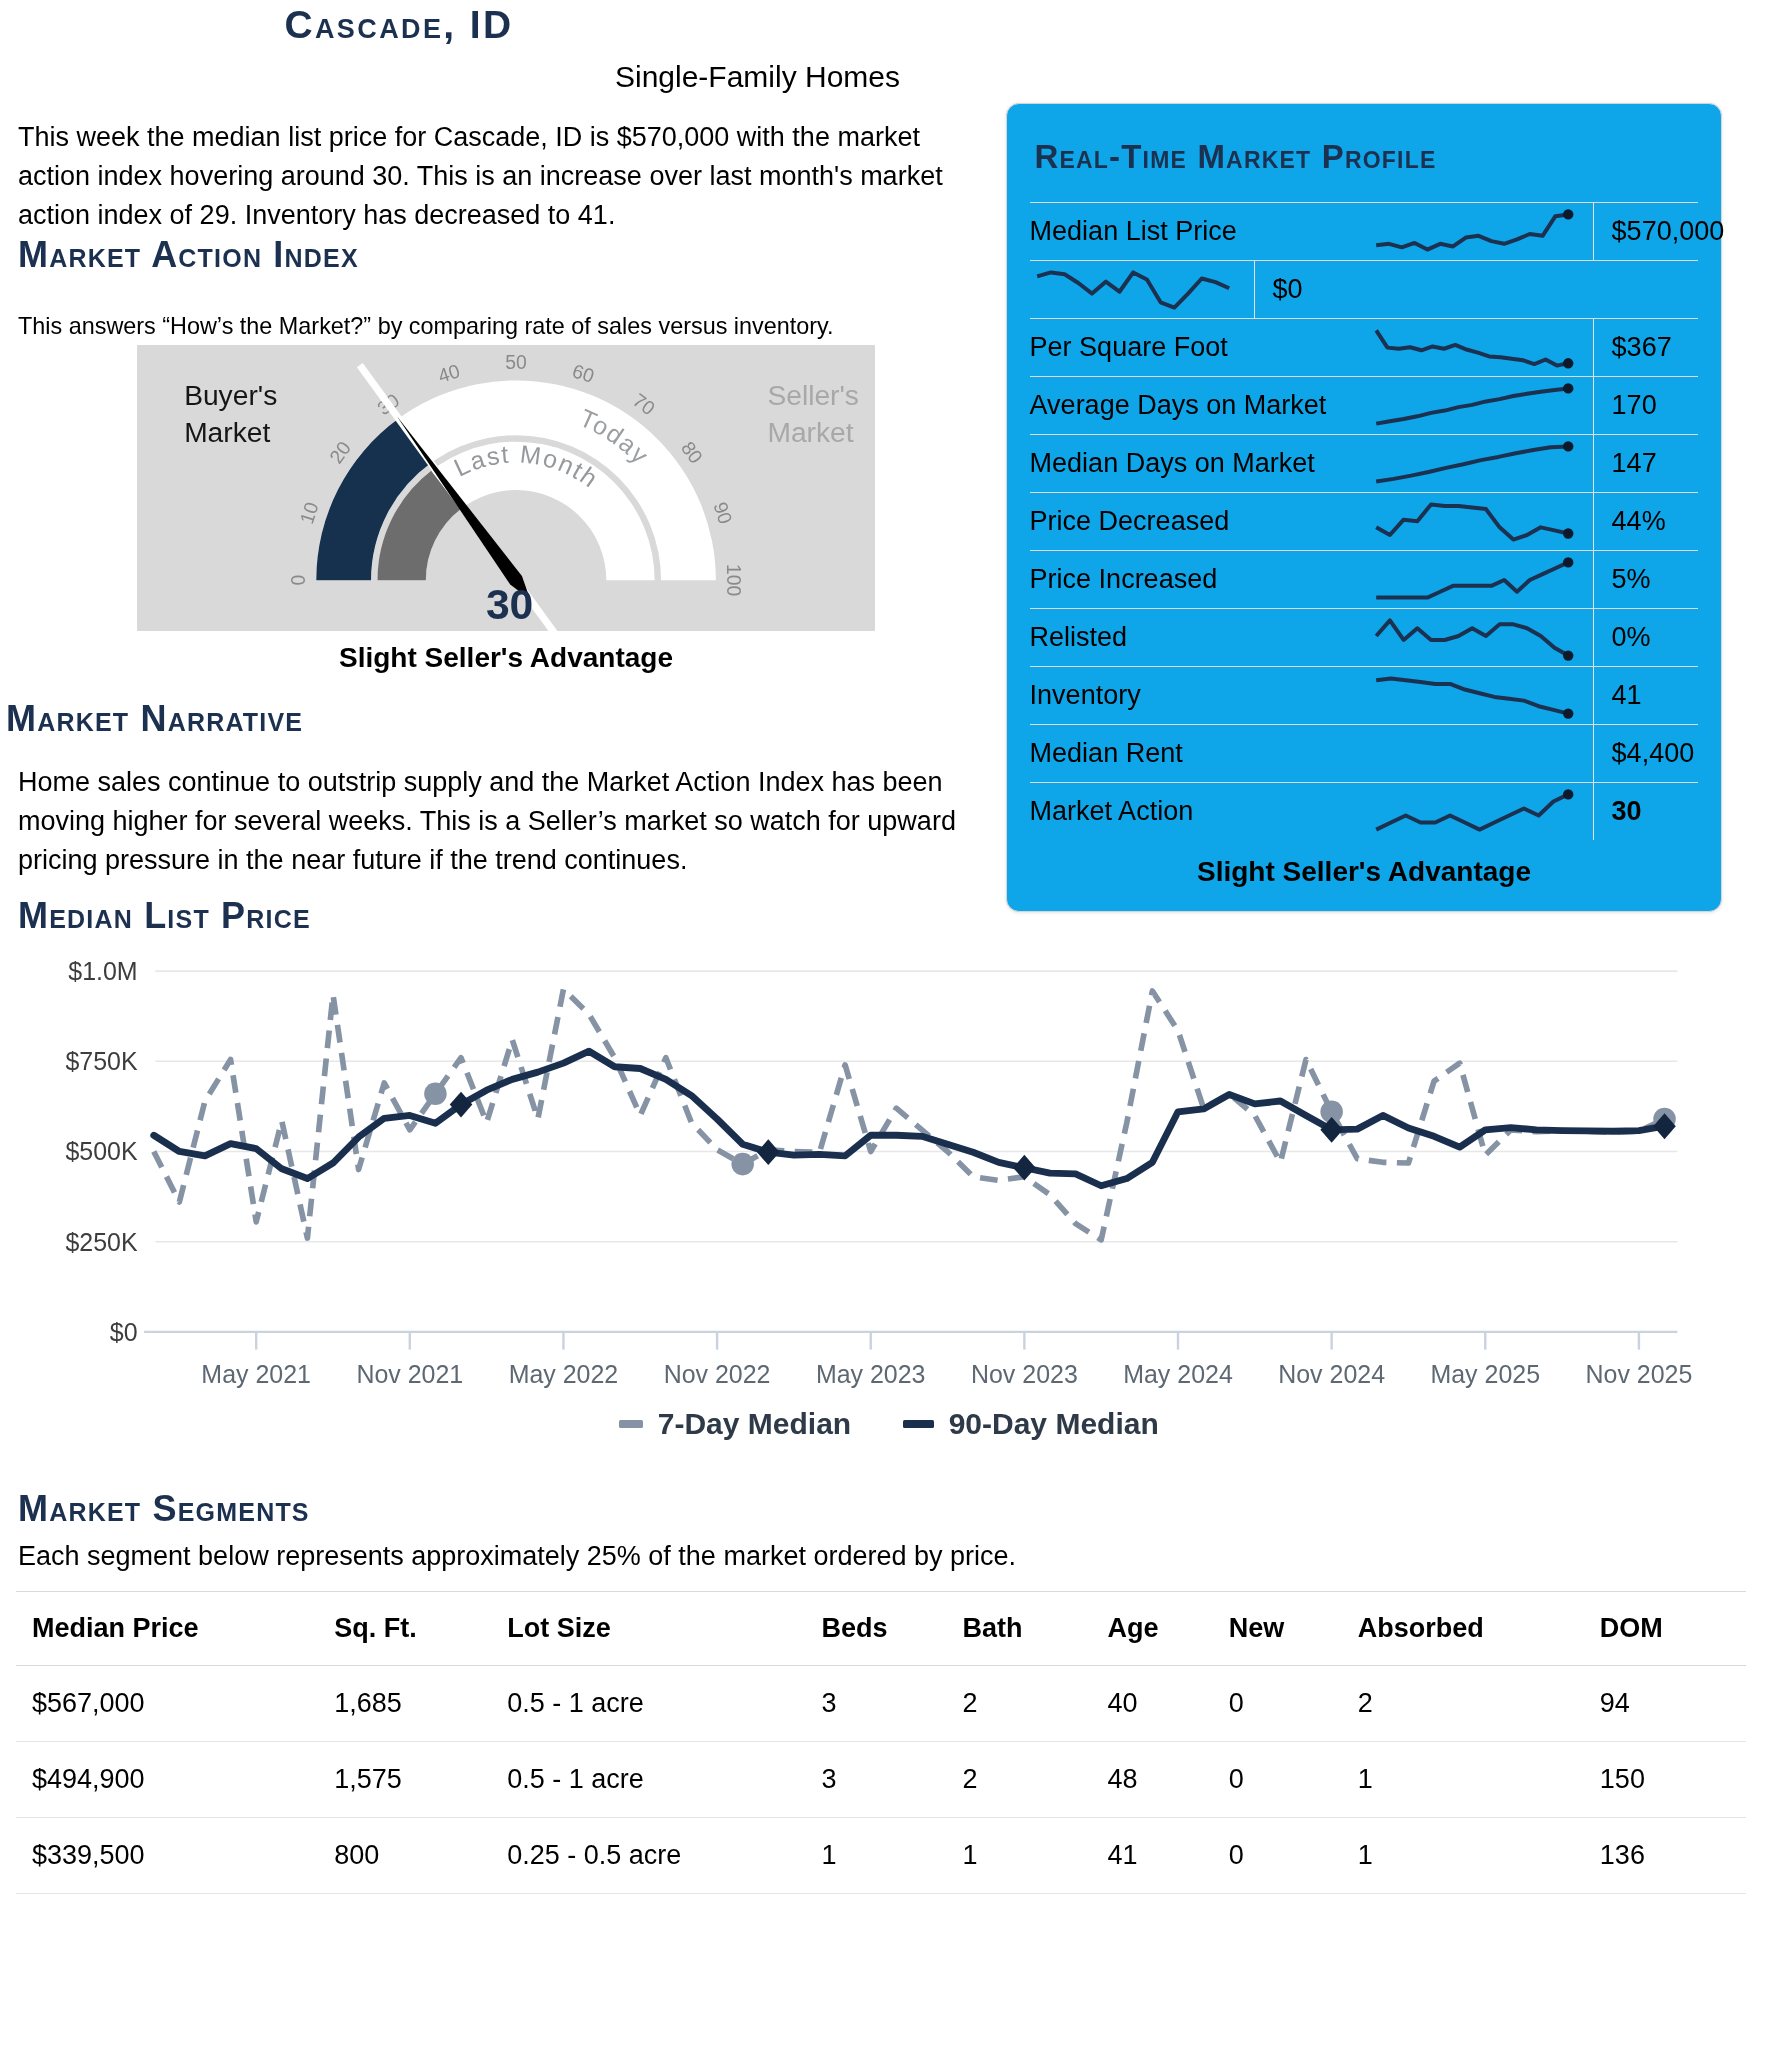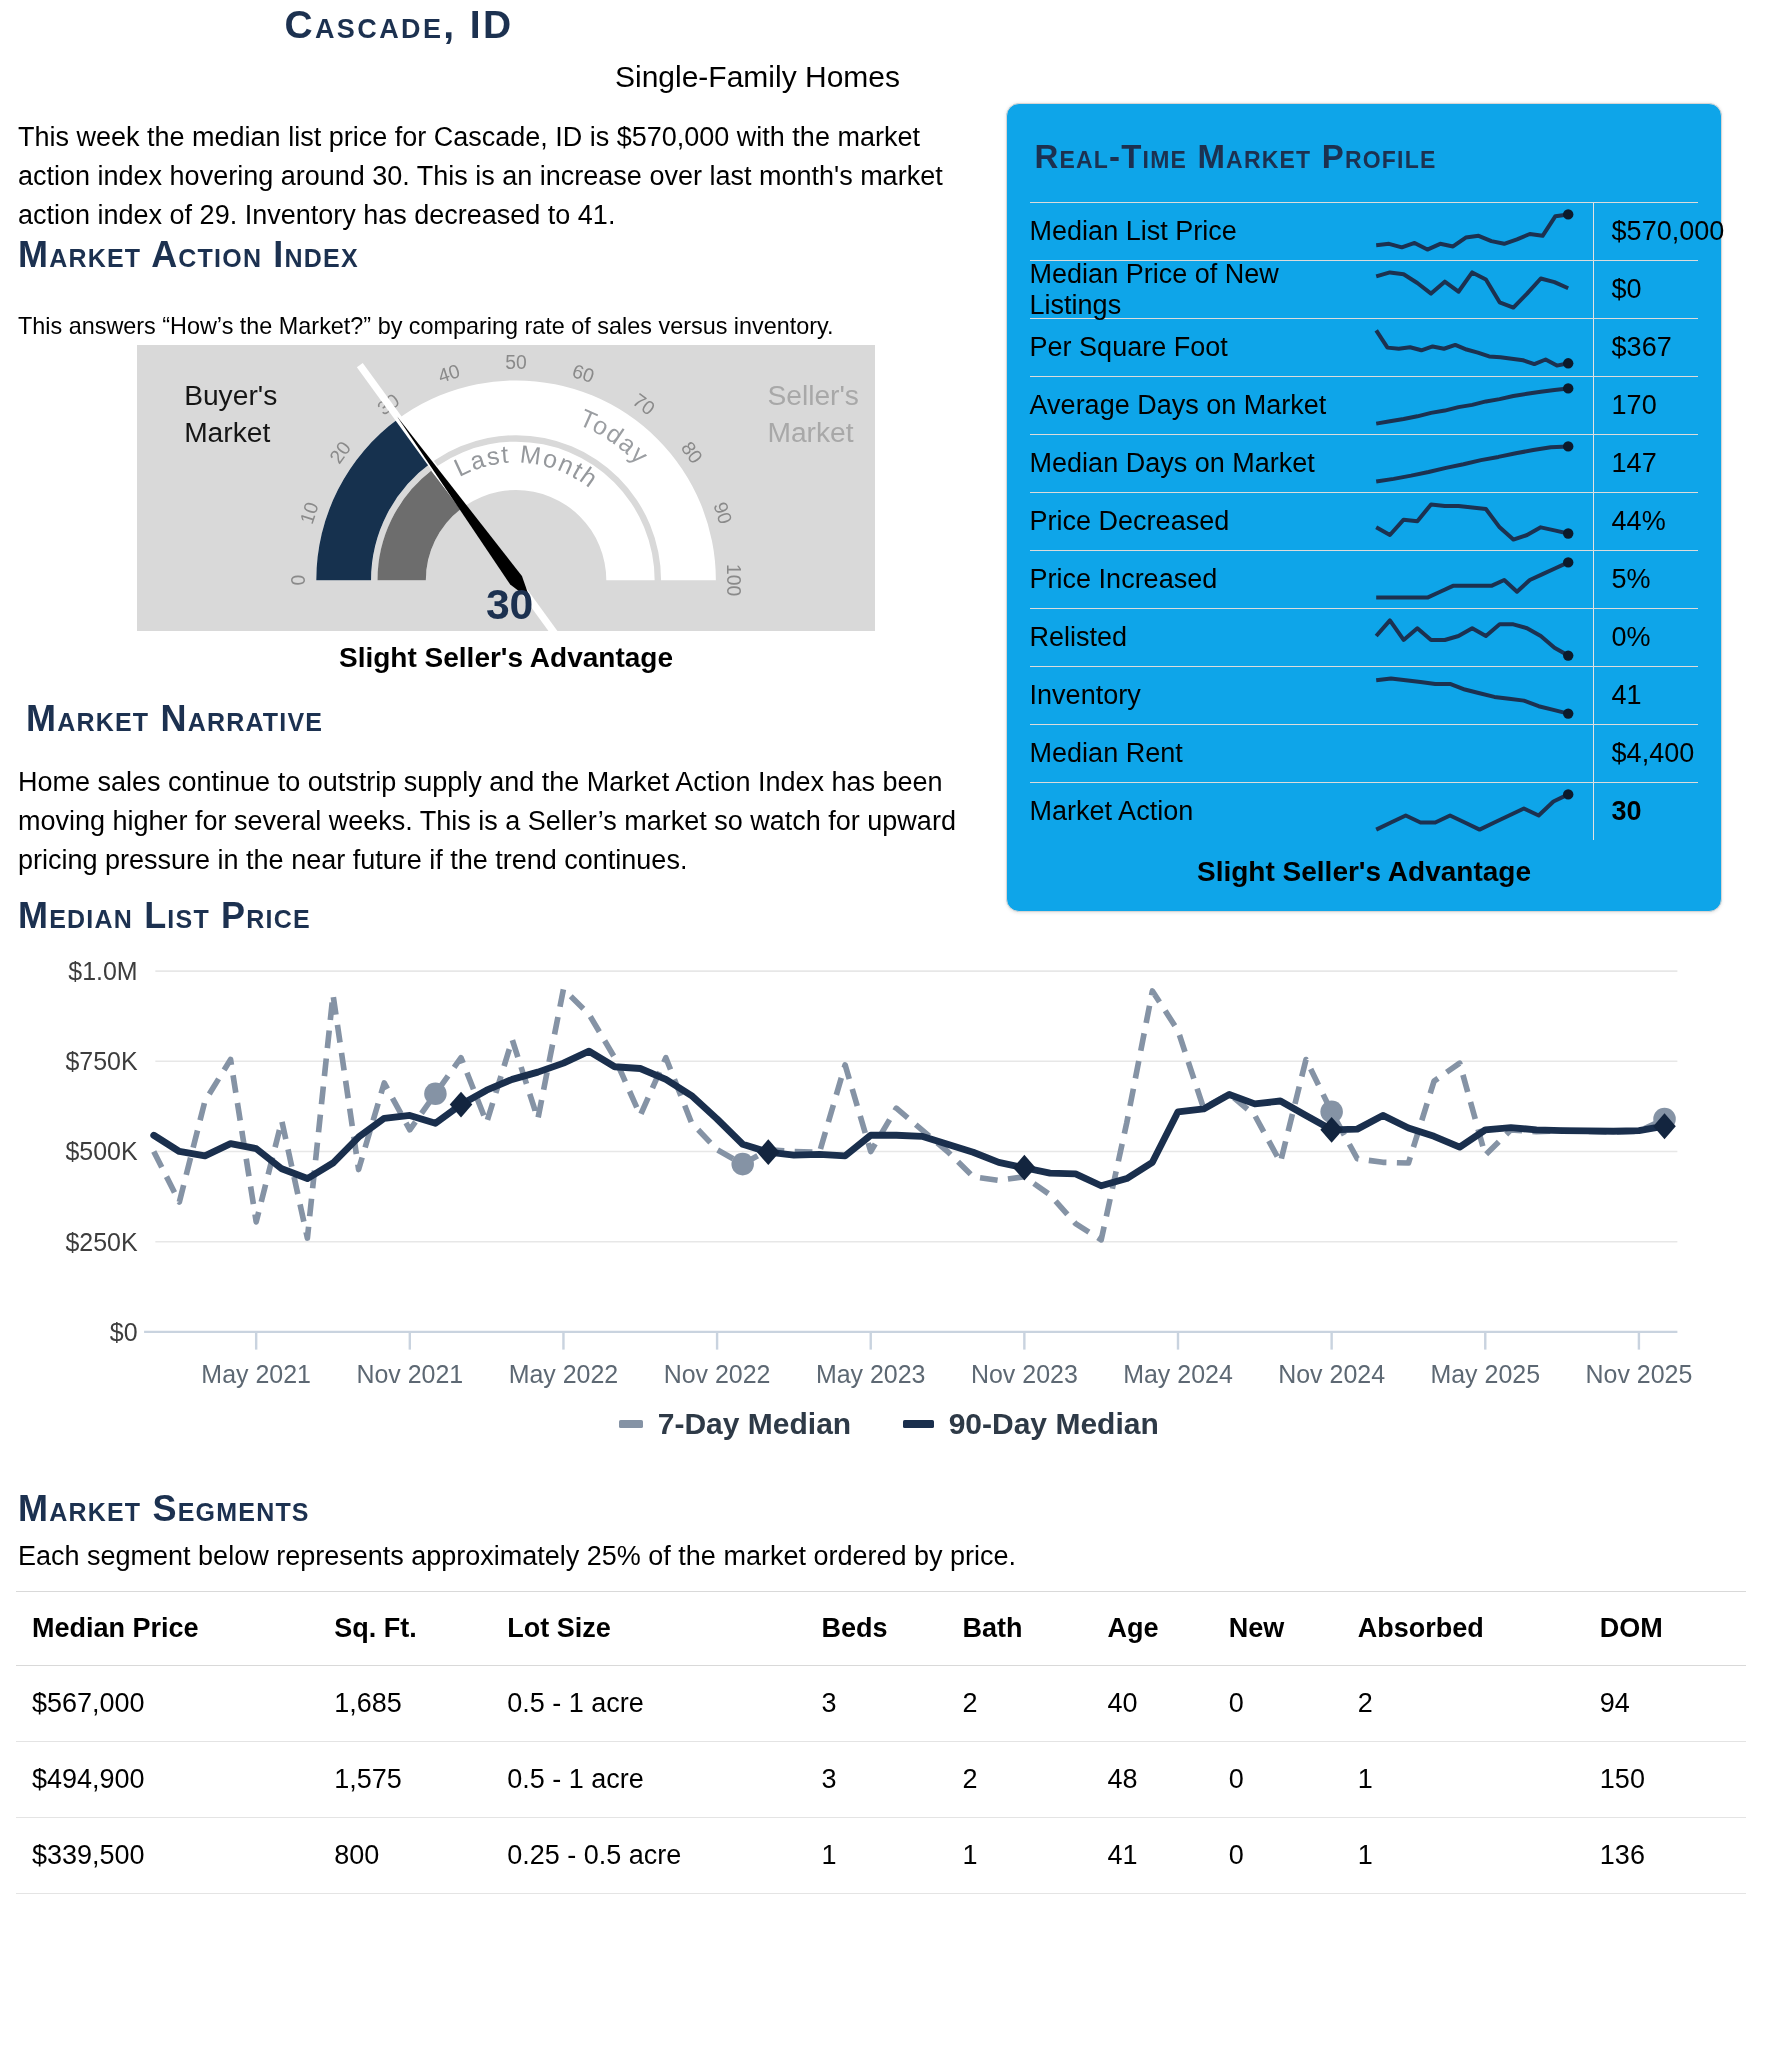--- a/index.html
+++ b/index.html
@@ -6,21 +6,21 @@
   body{width:1778px;height:2064px;position:relative;background:#ffffff;
        font-family:"Liberation Sans",sans-serif;color:#000;overflow:hidden;}
   .h{color:#1c3150;font-weight:700;font-variant:small-caps;letter-spacing:1.2px;}
   #title{position:absolute;top:3.2px;left:0;width:798px;text-align:center;font-size:39px;letter-spacing:2.4px;}
   #subtitle{position:absolute;top:60px;left:0;width:1515px;text-align:center;font-size:30px;}
   #intro{position:absolute;top:118px;left:18px;width:971px;font-size:27px;line-height:1.44;}
   #mai-h{position:absolute;top:234px;left:18px;font-size:36px;}
   #mai-cap{position:absolute;top:313px;left:18px;font-size:23.4px;}
   #gauge-box{position:absolute;top:345px;left:137px;width:738px;height:286px;background:#d9d9d9;}
   #gauge-status{position:absolute;top:642px;left:137px;width:738px;text-align:center;font-size:28px;font-weight:700;}
-  #narr-h{position:absolute;top:698px;left:26px;font-size:36px;}
+  #narr-h{position:absolute;top:698px;left:6px;font-size:36px;}
   #narr-p{position:absolute;top:763px;left:18px;width:983px;font-size:27px;line-height:1.44;}
   #mlp-h{position:absolute;top:895px;left:18px;font-size:36px;}
   #chart{position:absolute;top:955px;left:16px;}
   #legend{position:absolute;top:1407px;left:0;width:1778px;display:flex;justify-content:center;
           gap:52px;align-items:center;font-size:30px;font-weight:700;color:#2e3a47;}
   .lg-item{display:flex;align-items:center;}
   .lg-sw{display:inline-block;height:7.3px;border-radius:1.6px;margin-right:14.5px;}
   #seg-h{position:absolute;top:1488px;left:18px;font-size:36px;}
   #seg-cap{position:absolute;top:1541px;left:18px;font-size:27px;}
   #seg-table{position:absolute;top:1591px;left:16px;width:1730px;border-collapse:collapse;font-size:27px;}
@@ -90,21 +90,20 @@
   <div id="profile-rows">
       <div class="prow">
         <div class="plabel">Median List Price</div>
         <div class="pspark"><svg width="216" height="48" viewBox="0 0 268 60">
             <polyline points="8,46.43037974683544 24,44.75949367088607 40,49.21518987341772 56,43.64556962025316 72,52 88,44.75949367088607 104,48.10126582278481 120,36.962025316455694 136,34.734177215189874 152,41.41772151898734 168,44.75949367088607 184,39.189873417721515 200,32.50632911392405 216,34.734177215189874 232,10.22784810126582 248,8" fill="none" stroke="#1c3150" stroke-width="5" stroke-linejoin="round"></polyline>
             <circle cx="248" cy="8" r="6.5" fill="#0c1a2b"></circle>
           </svg></div>
         <div class="pval">$570,000</div>
       </div>
       <div class="prow">
-        <div class="plabel">Median Price of New Listings</div>
         <div class="pspark"><svg width="216" height="48" viewBox="0 0 268 60">
             <polyline points="8,12.962406015037594 25.142857142857142,8 42.285714285714285,10.315789473684212 59.42857142857143,21.23308270676692 76.57142857142857,34.46616541353383 93.71428571428571,19.578947368421055 110.85714285714286,32.150375939849624 128,8 145.14285714285714,16.932330827067666 162.28571428571428,45.38345864661654 179.42857142857142,52 196.57142857142858,34.46616541353383 213.71428571428572,15.609022556390975 230.85714285714286,20.2406015037594 248,27.849624060150376" fill="none" stroke="#1c3150" stroke-width="5" stroke-linejoin="round"></polyline>
           </svg></div>
         <div class="pval">$0</div>
       </div>
       <div class="prow">
         <div class="plabel">Per Square Foot</div>
         <div class="pspark"><svg width="216" height="48" viewBox="0 0 268 60">
             <polyline points="8,8 22.11764705882353,29.52173913043478 36.23529411764706,30.956521739130434 50.35294117647059,29.043478260869566 64.47058823529412,32.869565217391305 78.58823529411765,28.08695652173913 92.70588235294117,30.956521739130434 106.82352941176471,26.17391304347826 120.94117647058823,31.91304347826087 135.05882352941177,35.73913043478261 149.1764705882353,40.52173913043478 163.2941176470588,41.47826086956522 177.41176470588235,43.391304347826086 191.52941176470588,45.30434782608695 205.64705882352942,50.08695652173913 219.76470588235293,44.34782608695652 233.88235294117646,52 248,49.130434782608695" fill="none" stroke="#1c3150" stroke-width="5" stroke-linejoin="round"></polyline>
             <circle cx="248" cy="49.130434782608695" r="6.5" fill="#0c1a2b"></circle>

